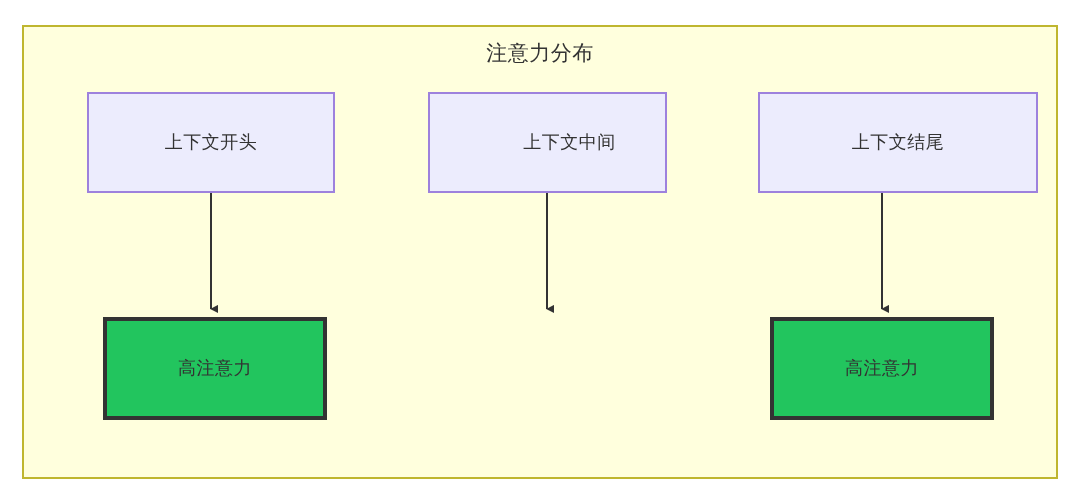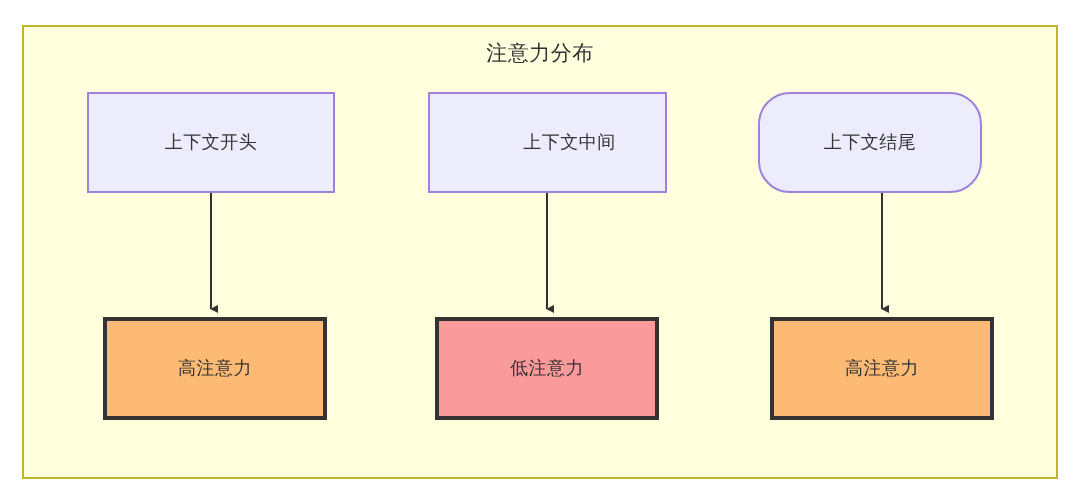--- a/index.html
+++ b/index.html
@@ -66,21 +66,21 @@
   .node.context {
     background: #ececfd;
     border: 2px solid #9d81dd;
   }
 
   .node.attn {
     border: 4px solid #333333;
   }
 
   .node.attn.high {
-    background: #fdba74;
+    background: #22c55e;
   }
 
   .node.attn.low {
     background: #fb9a9a;
   }
 
   
   .edges {
     position: absolute;
     left: 0;
@@ -117,29 +117,26 @@
   </svg>
 
   <div class="node context" style="left:87px; top:92px; width:248px; height:101px;">
     <span class="node-label">上下文开头</span>
   </div>
 
   <div class="node context" style="left:428px; top:92px; width:239px; height:101px;padding-left:44px;">
     <span class="node-label">上下文中间</span>
   </div>
 
-  <div class="node context" style="left:758px; top:92px; width:224px; height:101px;border-radius:32px;">
+  <div class="node context" style="left:758px; top:92px; width:280px; height:101px;">
     <span class="node-label">上下文结尾</span>
   </div>
 
   <div class="node attn high" style="left:103px; top:317px; width:224px; height:103px;">
     <span class="node-label">高注意力</span>
   </div>
 
-  <div class="node attn low" style="left:435px; top:317px; width:224px; height:103px;">
-    <span class="node-label">低注意力</span>
-  </div>
 
   <div class="node attn high" style="left:770px; top:317px; width:224px; height:103px;">
     <span class="node-label">高注意力</span>
   </div>
 
 </div>
 
 </body></html>

